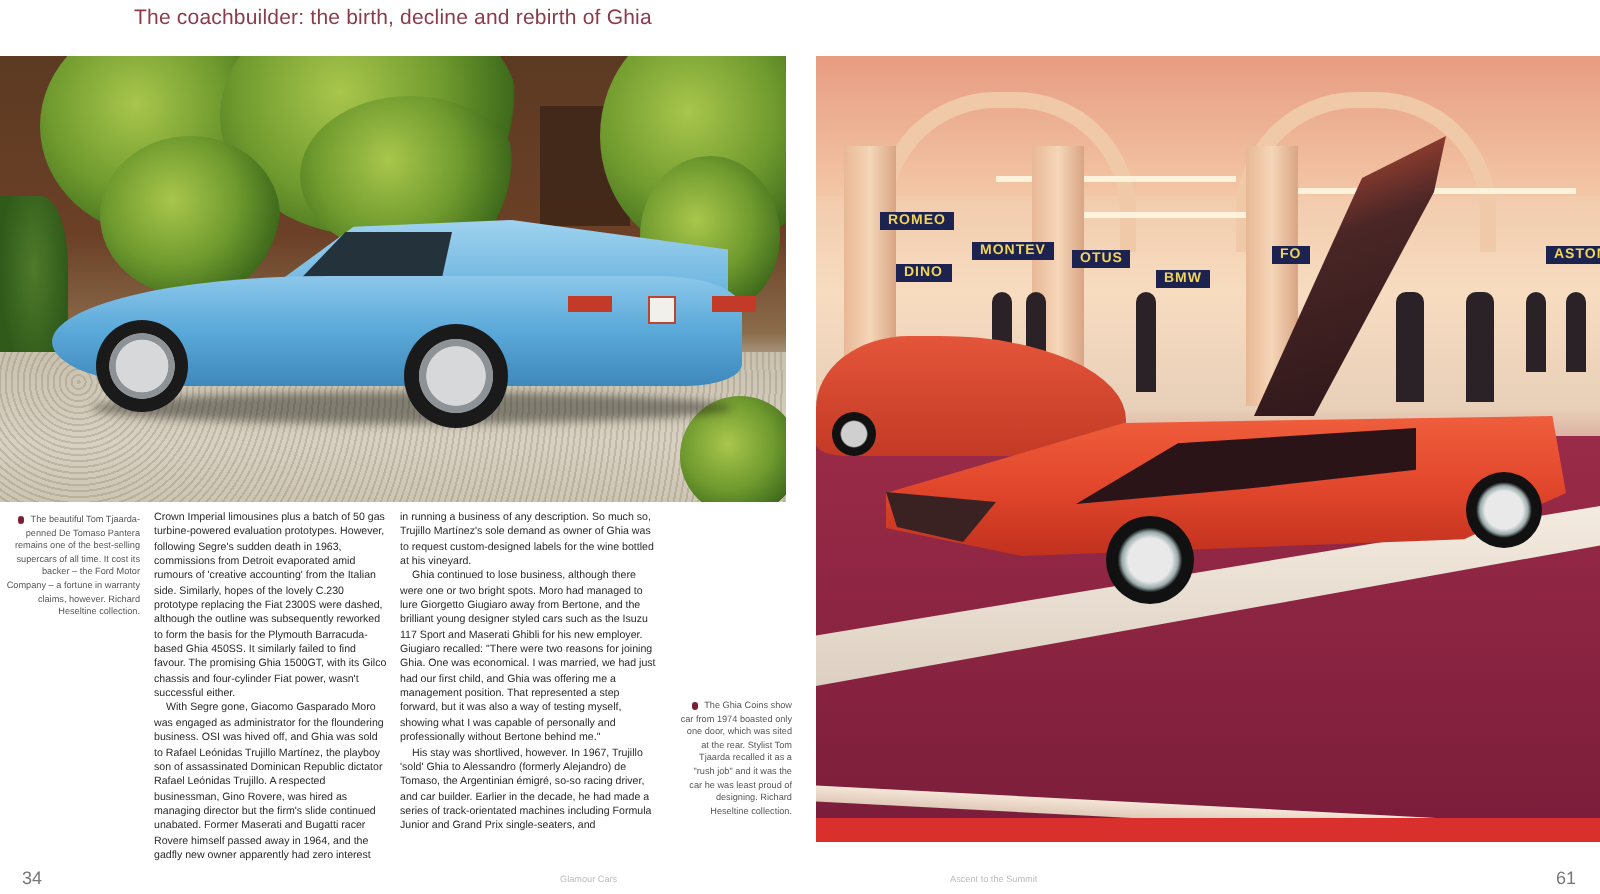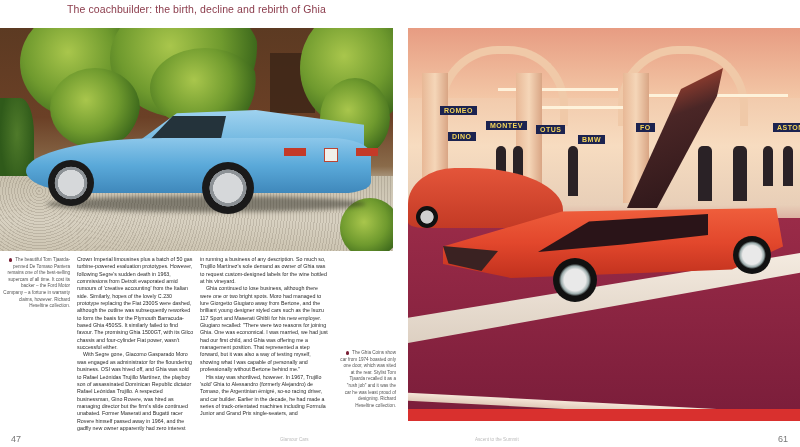--- a/index.html
+++ b/index.html
@@ -230,21 +230,21 @@
     <div class="body-text col-2">
       <p class="first">in running a business of any description. So much so, Trujillo Martínez's sole demand as owner of Ghia was to request custom-designed labels for the wine bottled at his vineyard.</p>
       <p>Ghia continued to lose business, although there were one or two bright spots. Moro had managed to lure Giorgetto Giugiaro away from Bertone, and the brilliant young designer styled cars such as the Isuzu 117 Sport and Maserati Ghibli for his new employer. Giugiaro recalled: "There were two reasons for joining Ghia. One was economical. I was married, we had just had our first child, and Ghia was offering me a management position. That represented a step forward, but it was also a way of testing myself, showing what I was capable of personally and professionally without Bertone behind me."</p>
       <p>His stay was shortlived, however. In 1967, Trujillo 'sold' Ghia to Alessandro (formerly Alejandro) de Tomaso, the Argentinian émigré, so-so racing driver, and car builder. Earlier in the decade, he had made a series of track-orientated machines including Formula Junior and Grand Prix single-seaters, and</p>
     </div>
 
     <div class="caption caption-2">
       <span class="bullet"></span><span>The Ghia Coins show car from 1974 boasted only one door, which was sited at the rear. Stylist Tom Tjaarda recalled it as a "rush job" and it was the car he was least proud of designing. Richard Heseltine collection.</span>
     </div>
 
-    <div class="folio folio-left">47</div>
+    <div class="folio folio-left">34</div>
     <div class="footer-text footer-left">Glamour Cars</div>
   </div>
 
   <div class="page page-right">
     <div class="photo-right">
       <div class="ceiling"></div>
       <div class="arch" style="left:30px;"></div>
       <div class="arch" style="left:210px;"></div>
       <div class="light-strip" style="left:90px;top:60px;width:120px;"></div>
       <div class="light-strip" style="left:230px;top:66px;width:150px;"></div>

